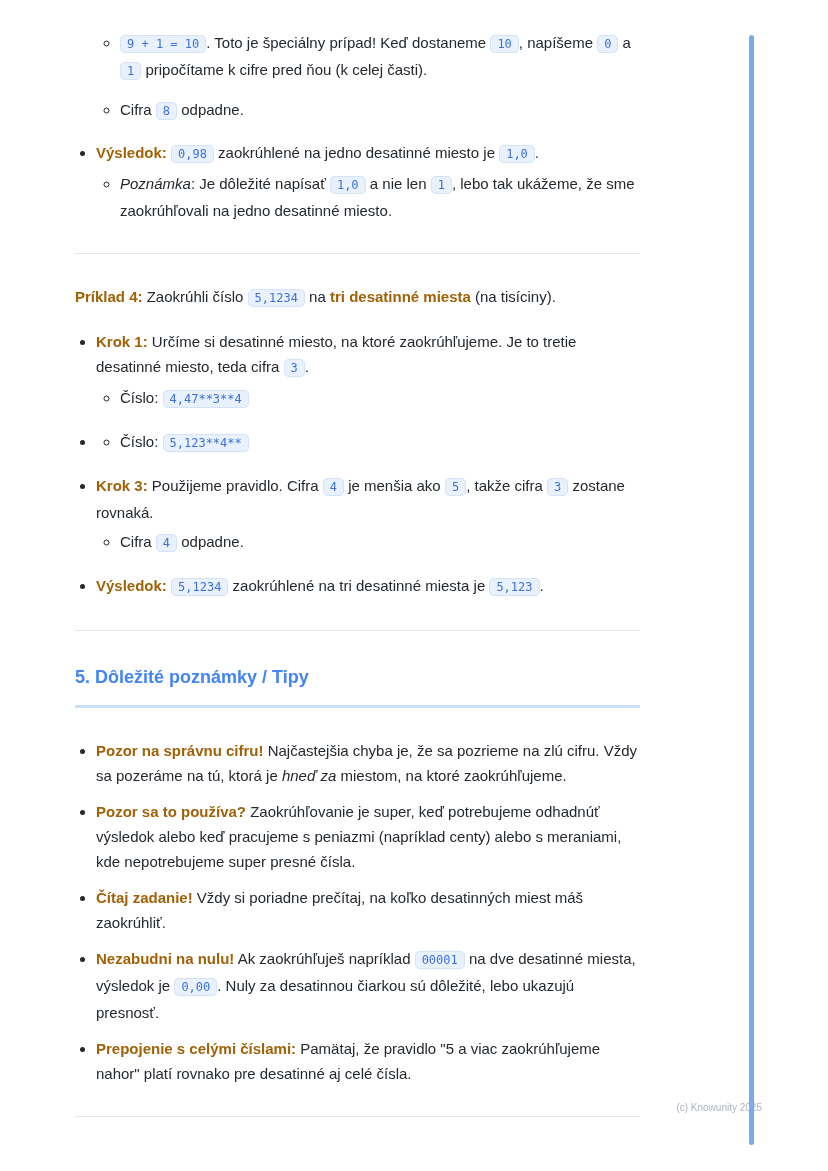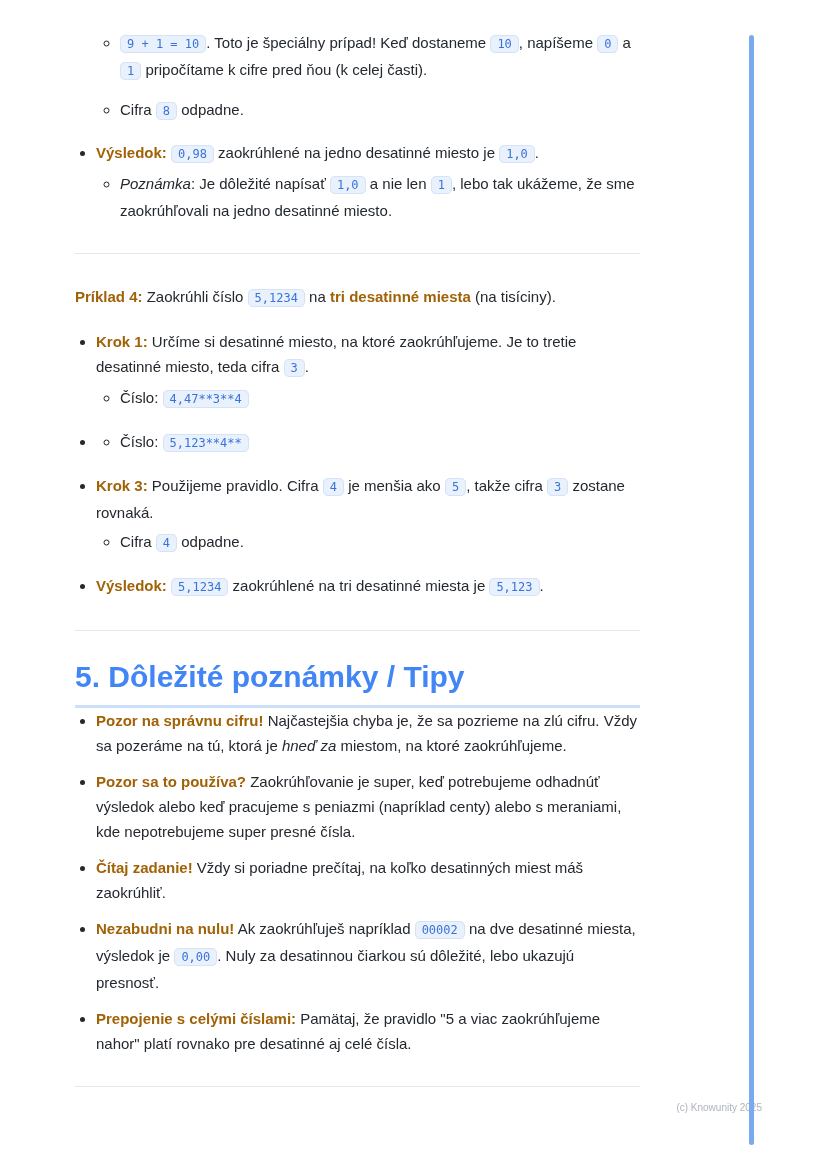--- a/index.html
+++ b/index.html
@@ -12,33 +12,33 @@
   .content {
     position: absolute; left: 75px; top: 0; width: 565px;
     padding-top: 30px; font-size: 15px; line-height: 25px;
   }
   ul { list-style: disc; padding-left: 21px; }
   ul.sub { list-style: circle; padding-left: 24px; margin-top: 4px; }
   ul.intro { list-style: circle; margin-left: 21px; padding-left: 24px; margin-bottom: 16px; }
   ul.intro > li { margin-bottom: 13px; }
   ul.top > li { margin-bottom: 17px; }
   ul.sub > li { margin-bottom: 10px; }
-  ul.tips { }
+  ul.tips { margin-top: 30px; }
   ul.tips > li { margin-bottom: 11px; }
   strong { font-weight: bold; color: #a16207; }
   em { font-style: italic; }
   .badge {
     font-family: "DejaVu Sans Mono", monospace; font-size: 12px;
     background: #e9f1fd; color: #3b72d9; border: 1px solid #d5e3f8;
     border-radius: 5px; padding: 1px 6px; white-space: nowrap;
   }
   hr.rule { border: none; border-top: 1px solid #e3e6ea; margin: 30px 0; }
   p.para { margin: 0 0 18px; }
   h2.section {
-    font-size: 30px; line-height: 32px; font-weight: bold; color: #4285f4;
+    font-size: 18px; line-height: 32px; font-weight: bold; color: #4285f4;
     margin: 28px 0 0; padding-bottom: 12px; border-bottom: 3px solid #cbdefa;
   }
   .footer {
     position: absolute; top: 1101px; right: 66px;
     font-size: 10px; line-height: 14px; color: #aeb4bc;
   }
   .scrollbar {
     position: absolute; right: 74px; top: 35px; width: 5px; height: 1110px;
     background: #79aaf0; border-radius: 3px;
   }
@@ -110,21 +110,21 @@
       <li>
         <div><strong>Pozor na správnu cifru!</strong> Najčastejšia chyba je, že sa pozrieme na zlú cifru. Vždy sa pozeráme na tú, ktorá je <em>hneď za</em> miestom, na ktoré zaokrúhľujeme.</div>
       </li>
       <li>
         <div><strong>Pozor sa to používa?</strong> Zaokrúhľovanie je super, keď potrebujeme odhadnúť výsledok alebo keď pracujeme s peniazmi (napríklad centy) alebo s meraniami, kde nepotrebujeme super presné čísla.</div>
       </li>
       <li>
         <div><strong>Čítaj zadanie!</strong> Vždy si poriadne prečítaj, na koľko desatinných miest máš zaokrúhliť.</div>
       </li>
       <li>
-        <div><strong>Nezabudni na nulu!</strong> Ak zaokrúhľuješ napríklad <code class="badge">00002</code> na dve desatinné miesta, výsledok je <code class="badge">0,00</code>. Nuly za desatinnou čiarkou sú dôležité, lebo ukazujú presnosť.</div>
+        <div><strong>Nezabudni na nulu!</strong> Ak zaokrúhľuješ napríklad <code class="badge">00001</code> na dve desatinné miesta, výsledok je <code class="badge">0,00</code>. Nuly za desatinnou čiarkou sú dôležité, lebo ukazujú presnosť.</div>
       </li>
       <li>
         <div><strong>Prepojenie s celými číslami:</strong> Pamätaj, že pravidlo "5 a viac zaokrúhľujeme nahor" platí rovnako pre desatinné aj celé čísla.</div>
       </li>
     </ul>
 
     <hr class="rule">
 
   </div>
 

